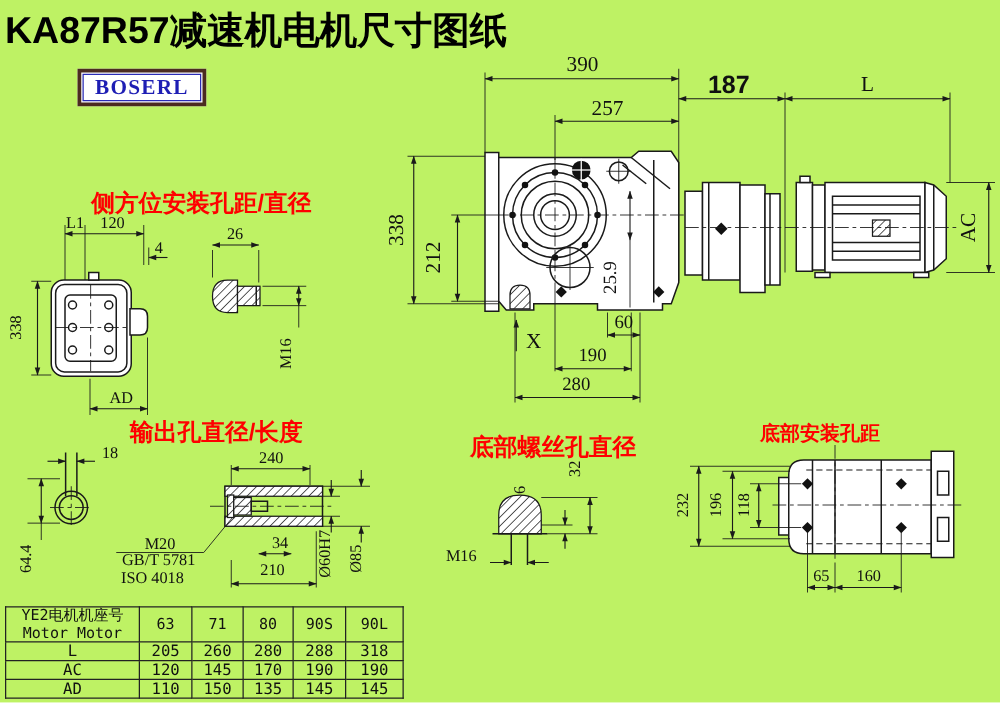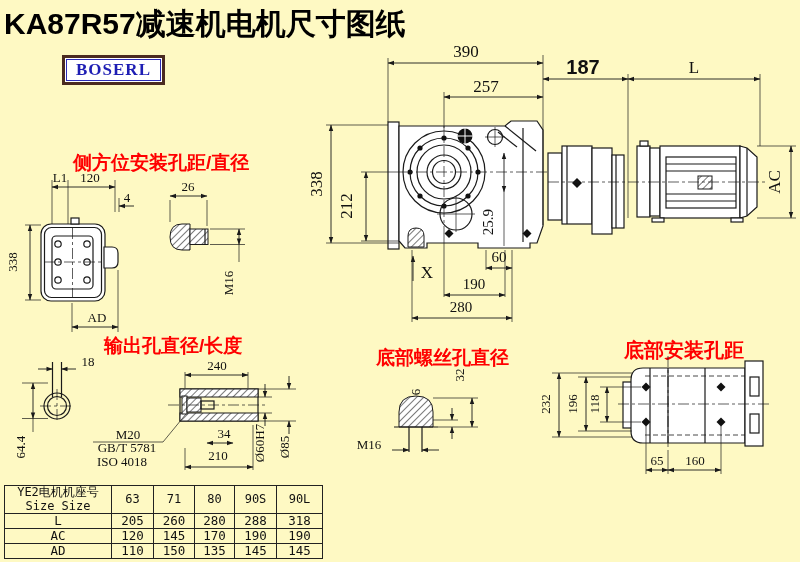--- a/index.html
+++ b/index.html
@@ -1,28 +1,28 @@
 <!DOCTYPE html>
 <html><head>
 <meta charset="utf-8">
 <style>
   html,body{margin:0;padding:0;background:#fff;}
-  #canvas{position:relative;width:800px;height:562px;background:#fef9c3;overflow:hidden;
+  #canvas{position:relative;width:800px;height:562px;background:#bef264;overflow:hidden;
           font-family:"Liberation Sans",sans-serif;}
   .abs{position:absolute;}
   #title{left:4px;top:4px;font-size:30px;font-weight:bold;color:#000;white-space:nowrap;}
   #brand{left:62px;top:55px;border:3px solid #4b2b20;background:#fff;padding:1px;}
   #brand span{display:block;border:1px solid #2b2bb5;color:#1e1eb4;
       font-family:"Liberation Serif",serif;font-size:17px;font-weight:600;
       padding:0 9px;letter-spacing:1px;}
   .redlab{color:#ff0000;font-weight:bold;font-size:19px;white-space:nowrap;}
   #lab-side{left:73px;top:150px;}
   #lab-out{left:104px;top:333px;}
   #lab-screw{left:376px;top:345px;}
-  #lab-bot{left:624px;top:337px;font-size:20px;}
+  #lab-bot{left:608px;top:337px;font-size:16px;}
   svg{position:absolute;left:0;top:0;}
   .ln{stroke:#1a1a1a;stroke-width:1.2;fill:none;}
   .lnf{stroke:#1a1a1a;stroke-width:1.2;fill:#fff;}
   .lnt{stroke:#1a1a1a;stroke-width:0.7;fill:none;}
   .cl{stroke:#1a1a1a;stroke-width:0.7;fill:none;stroke-dasharray:11 3 3 3;}
   .dsh{stroke:#1a1a1a;stroke-width:0.8;fill:none;stroke-dasharray:5 3;}
   .dim{stroke:#1a1a1a;stroke-width:0.9;fill:none;
        marker-start:url(#arr);marker-end:url(#arr);}
   .ar{stroke:#1a1a1a;stroke-width:0.9;fill:none;marker-end:url(#arr);}
   .dt{font:15px "Liberation Serif",serif;fill:#111;}
@@ -347,21 +347,21 @@
         <col style="width:42px">
         <col style="width:41px">
       <col style="width:40px">
         <col style="width:42px">
         <col style="width:46px">
     </colgroup>
     <tbody>
       <tr class="hd">
         <th>
           <div>YE2电机机座号</div>
-          <div>Size Size</div>
+          <div>Motor Motor</div>
         </th>
         <th>63</th>
         <th>71</th>
         <th>80</th>
         <th>90S</th>
         <th>90L</th>
       </tr>
       <tr class="rw">
         <td>L</td>
         <td>205</td>

